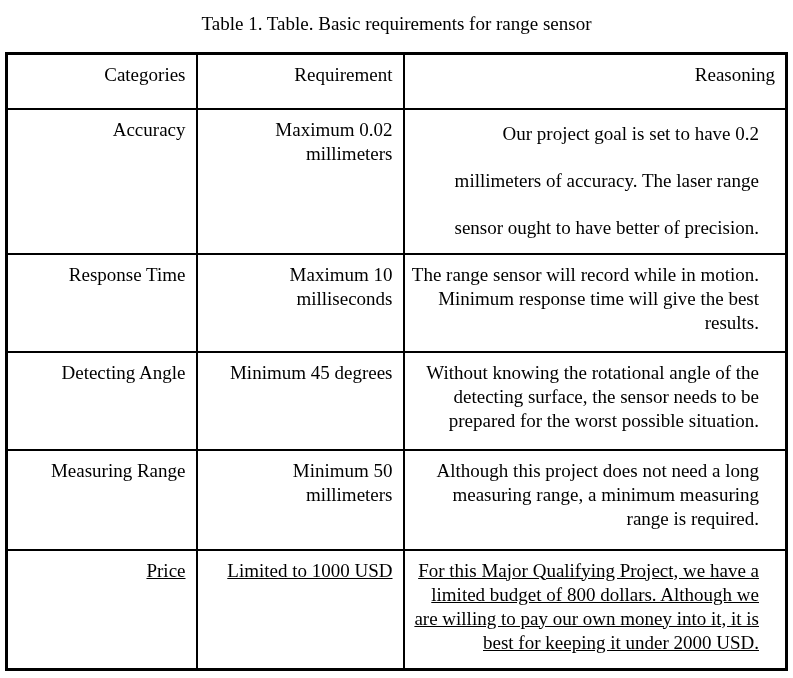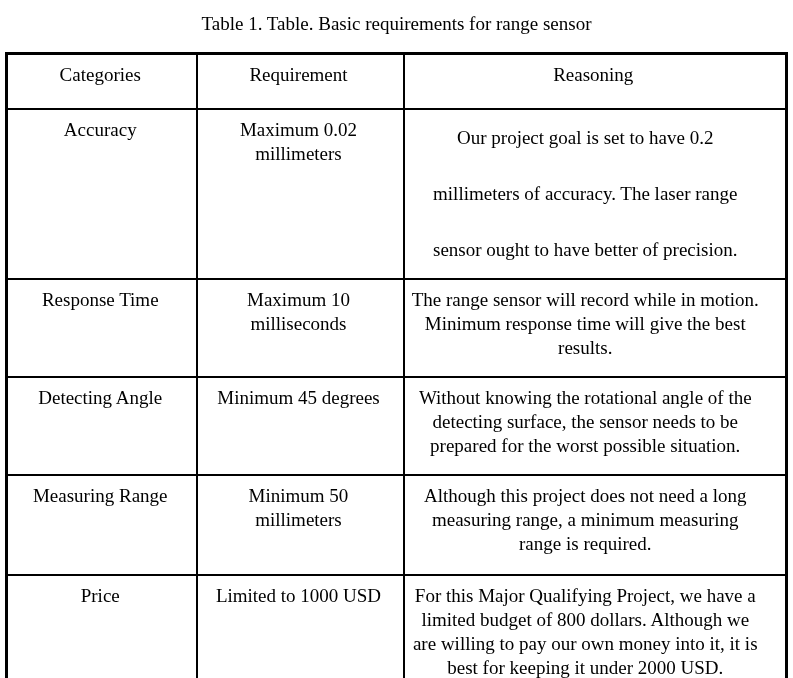--- a/index.html
+++ b/index.html
@@ -26,35 +26,35 @@
     margin-left: 5px;
     width: 780px;
     border: 3px solid #000000;
   }
   col.c1 { width: 190px; }
   col.c2 { width: 207px; }
   col.c3 { width: 383px; }
   th, td {
     border: 2px solid #000000;
     vertical-align: top;
-    text-align: center;
+    text-align: right;
     font-weight: normal;
     padding: 8px 10px 8px 7px;
     line-height: 24px;
     overflow: hidden;
   }
   td.reasoning { padding-right: 26px; }
   tr.header-row    { height: 55px; }
   tr.row-accuracy  { height: 145px; margin-left: 24px; }
   tr.row-response  { height: 98px; margin-left: 8px; }
   tr.row-detecting { height: 98px; }
   tr.row-measuring { height: 100px; }
-  tr.row-price     { height: 120px; }
+  tr.row-price     { height: 120px; text-decoration: underline; }
   td.double-spaced {
-    line-height: 56px;
+    line-height: 47px;
     padding-top: 0;
     padding-bottom: 0;
   }
 </style>
 </head>
 <body>
 
 <div class="caption">Table 1. Table. Basic requirements for range sensor</div>
 
 <table class="req-table">

